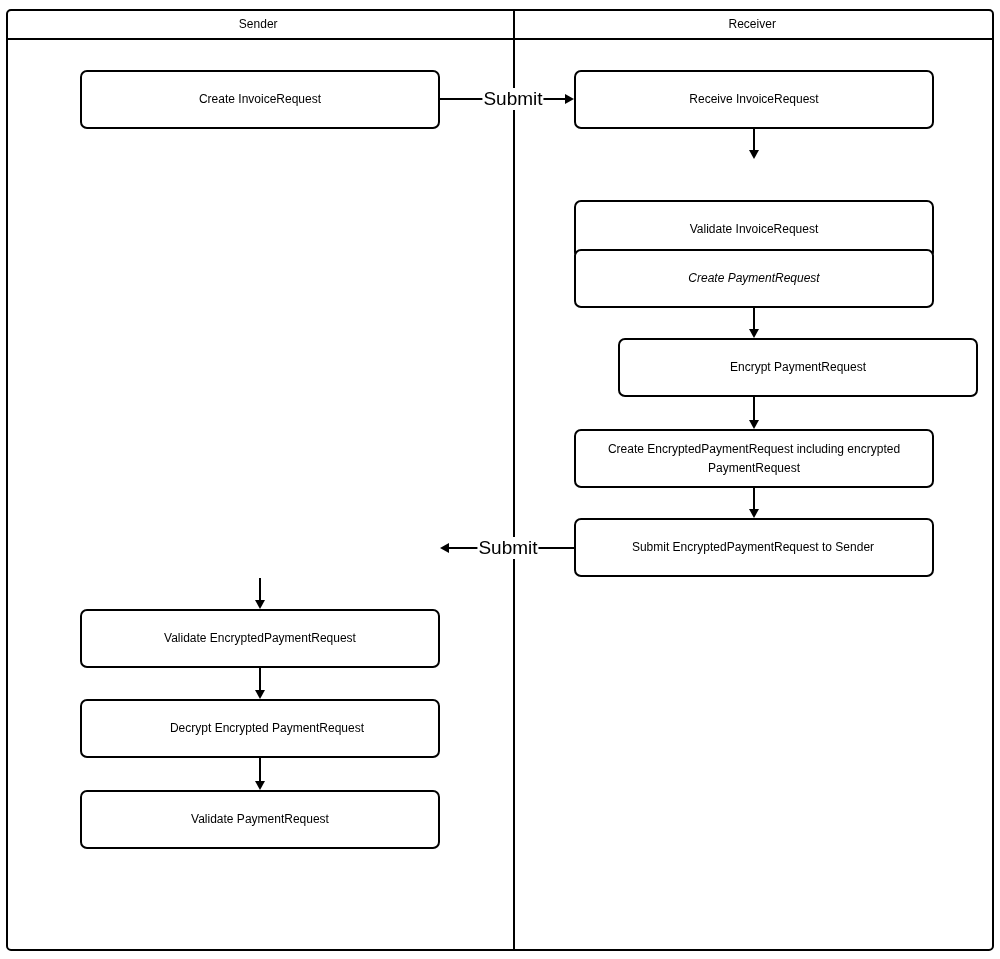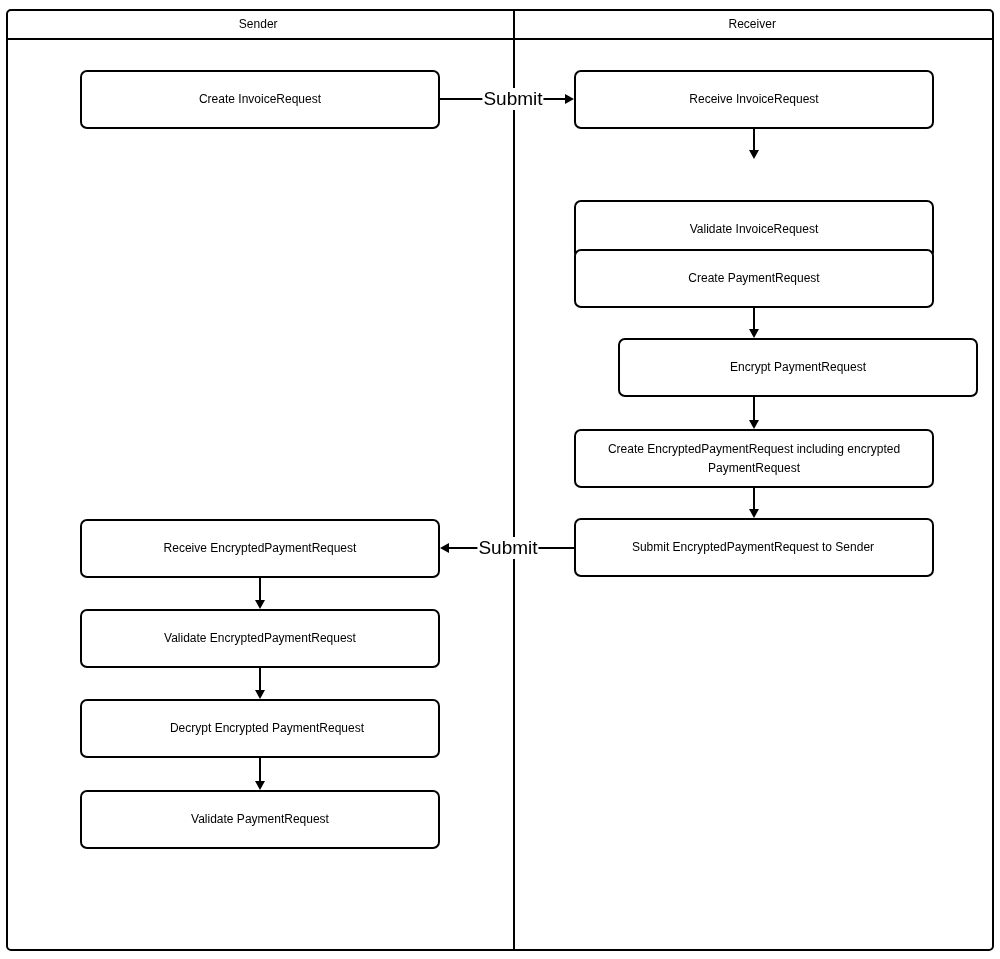--- a/index.html
+++ b/index.html
@@ -64,21 +64,21 @@
     align-items: center;
     justify-content: center;
     text-align: center;
     font-size: 12px;
     line-height: 19px;
     padding: 0 10px;
   }
   .n0  { left: 80px;  top: 70px;  }
   .n1  { left: 574px; top: 70px;  }
   .n2  { left: 574px; top: 159px; margin-top: 41px; }
-  .n3  { left: 574px; top: 249px; }
+  .n3  { left: 574px; top: 249px; font-style: italic; }
   .n4  { left: 574px; top: 338px; margin-left: 44px; }
   .n5  { left: 574px; top: 429px; }
   .n6  { left: 574px; top: 518px; padding-left: 8px; }
   .n7  { left: 80px;  top: 519px; }
   .n8  { left: 80px;  top: 609px; }
   .n9  { left: 80px;  top: 699px; padding-left: 24px; }
   .n10 { left: 80px;  top: 790px; }
 
   
   .vline { position: absolute; width: 2px; background: #000; }
@@ -181,23 +181,20 @@
   </div>
   <div class="node n4">
     <span>Encrypt PaymentRequest</span>
   </div>
   <div class="node n5">
     <span>Create EncryptedPaymentRequest including encrypted PaymentRequest</span>
   </div>
   <div class="node n6">
     <span>Submit EncryptedPaymentRequest to Sender</span>
   </div>
-  <div class="node n7">
-    <span>Receive EncryptedPaymentRequest</span>
-  </div>
   <div class="node n8">
     <span>Validate EncryptedPaymentRequest</span>
   </div>
   <div class="node n9">
     <span>Decrypt Encrypted PaymentRequest</span>
   </div>
   <div class="node n10">
     <span>Validate PaymentRequest</span>
   </div>
 

